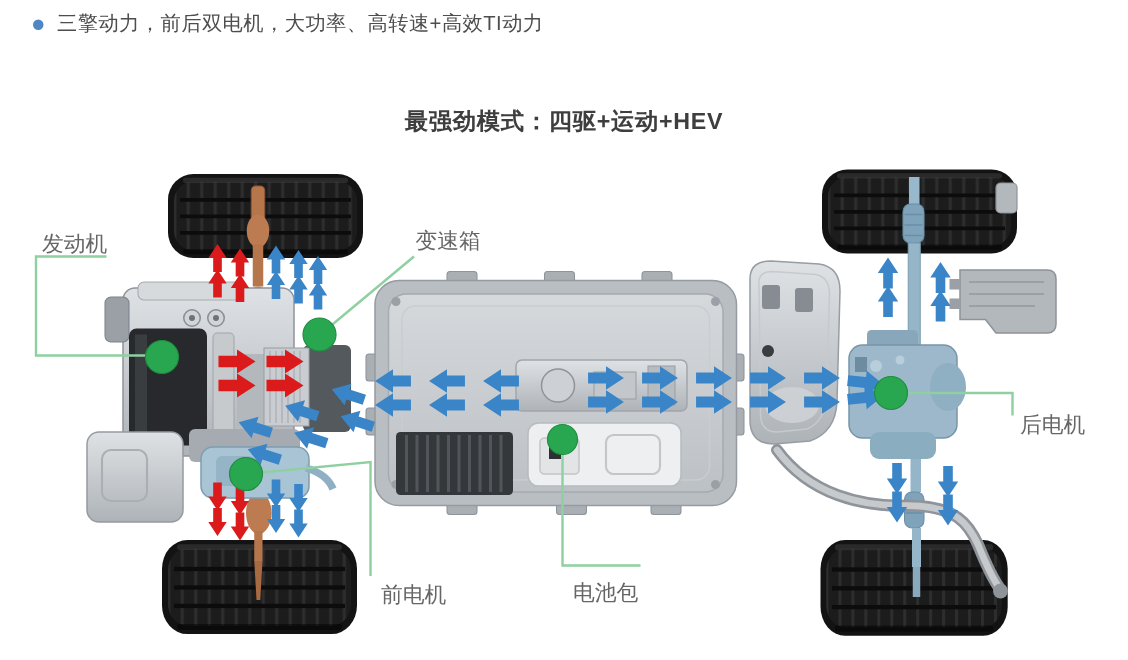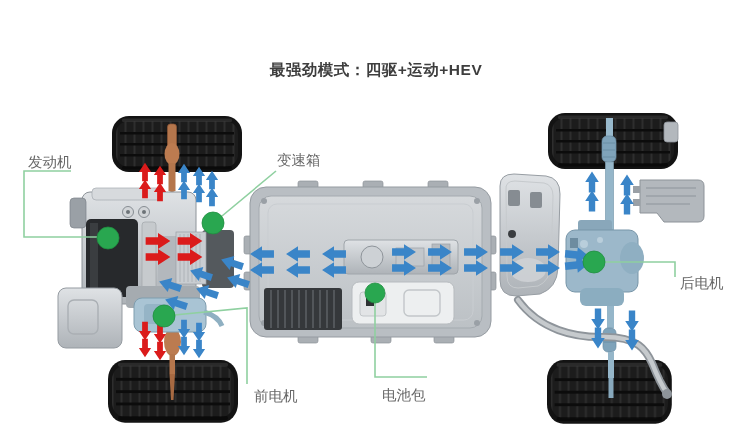--- a/index.html
+++ b/index.html
@@ -11,35 +11,39 @@
     --label-gray:#666666;
     --title-gray:#3e3e3e;
     --body-gray:#4d4d4d;
   }
   html,body{margin:0;padding:0;background:#fff;}
   #page{position:relative;width:752px;height:440px;background:#ffffff;overflow:hidden;
         font-family:"Liberation Sans","DejaVu Sans",sans-serif;}
   .bullet-row{position:absolute;left:22px;top:7px;display:flex;align-items:center;gap:9px;}
   .bullet-dot{width:7px;height:7px;border-radius:50%;background:var(--bullet-blue);flex:0 0 auto;}
   .bullet-text{font-size:13.5px;color:var(--body-gray);letter-spacing:.3px;}
-  .page-title{position:absolute;left:0;right:0;top:60px;text-align:center;
+  .page-title{position:absolute;left:0;right:0;top:71px;text-align:center;
               font-size:15.5px;font-weight:bold;color:var(--title-gray);letter-spacing:.5px;}
   svg.diagram{position:absolute;left:0;top:0;}
   svg text{font-family:"Liberation Sans","DejaVu Sans",sans-serif;}
   .ab{fill:var(--arrow-blue);}
   .ar{fill:var(--arrow-red);}
   .gdot{fill:var(--accent-green);stroke:#1f8f40;stroke-width:.8;}
   .gline{fill:none;stroke:var(--green-line);stroke-width:1.6;}
   .lbl{fill:var(--label-gray);font-size:14.5px;}
 </style>
 </head>
 <body>
 
 <div id="page">
 
+  <div class="bullet-row">
+    <span class="bullet-dot"></span>
+    <span class="bullet-text">三擎动力，前后双电机，大功率、高转速+高效TI动力</span>
+  </div>
 
   <div class="page-title">最强劲模式：四驱+运动+HEV</div>
 
   <svg class="diagram" width="752" height="440" viewBox="0 0 752 440">
     <defs>
       <pattern id="tread" patternUnits="userSpaceOnUse" width="9" height="56">
         <rect width="9" height="56" fill="#1c1c1c"></rect>
         <rect x="3.5" width="2" height="56" fill="#2e2e2e"></rect>
       </pattern>
       <linearGradient id="silv" x1="0" y1="0" x2="0" y2="1">

